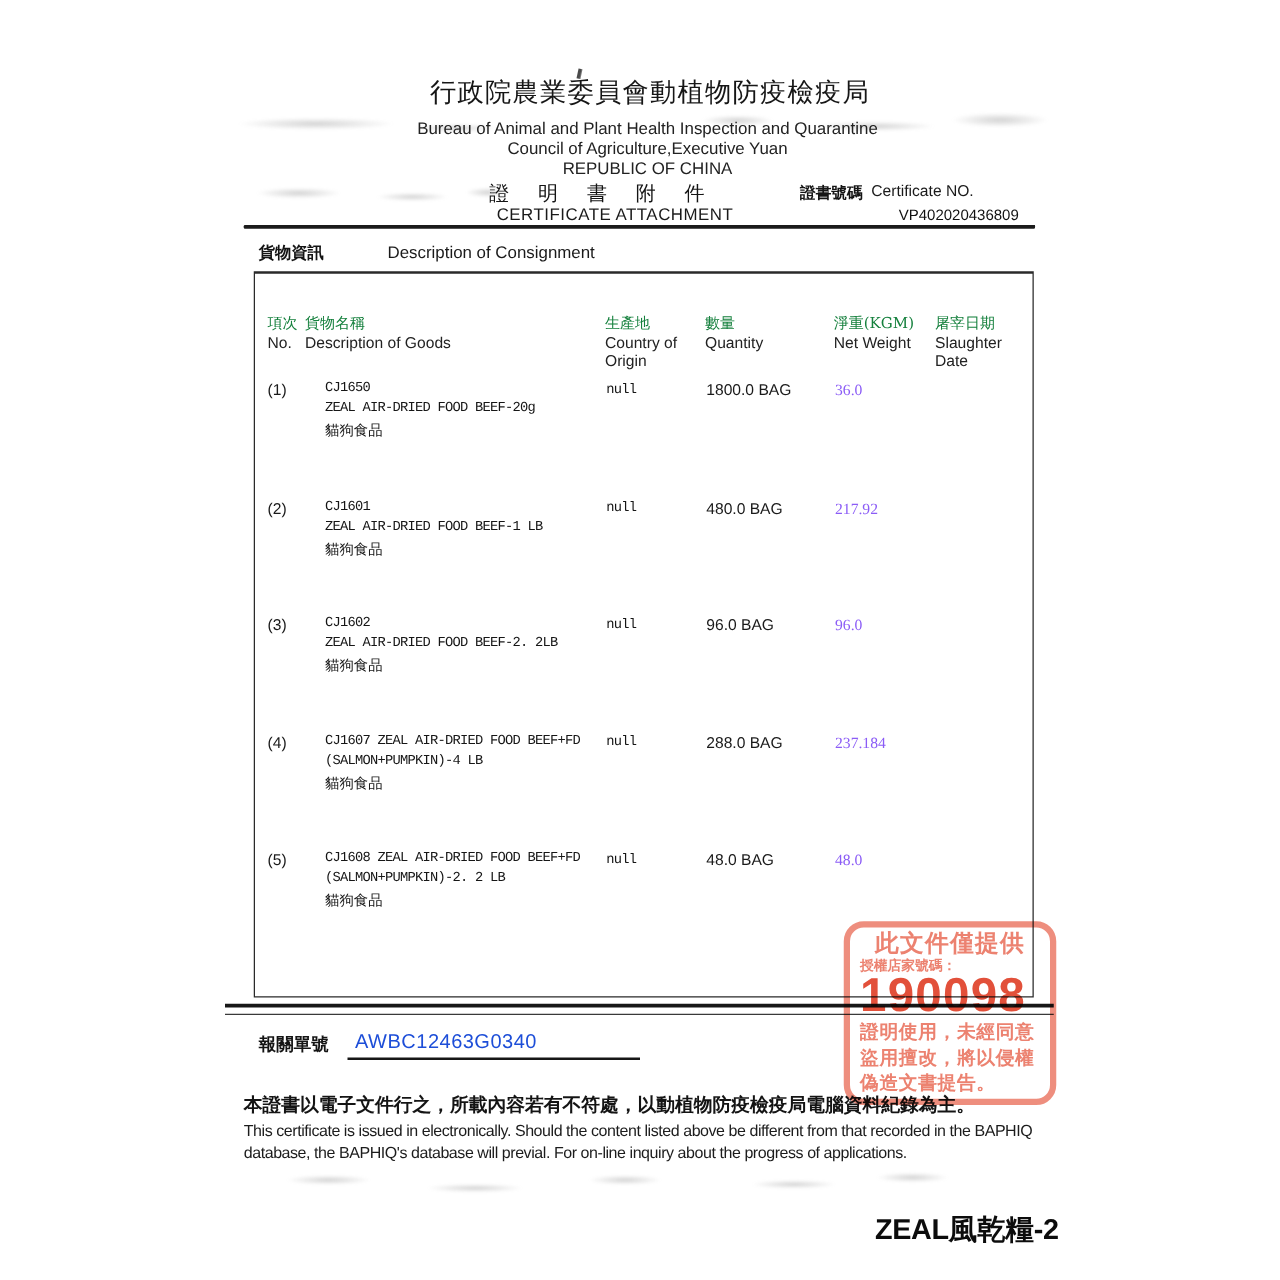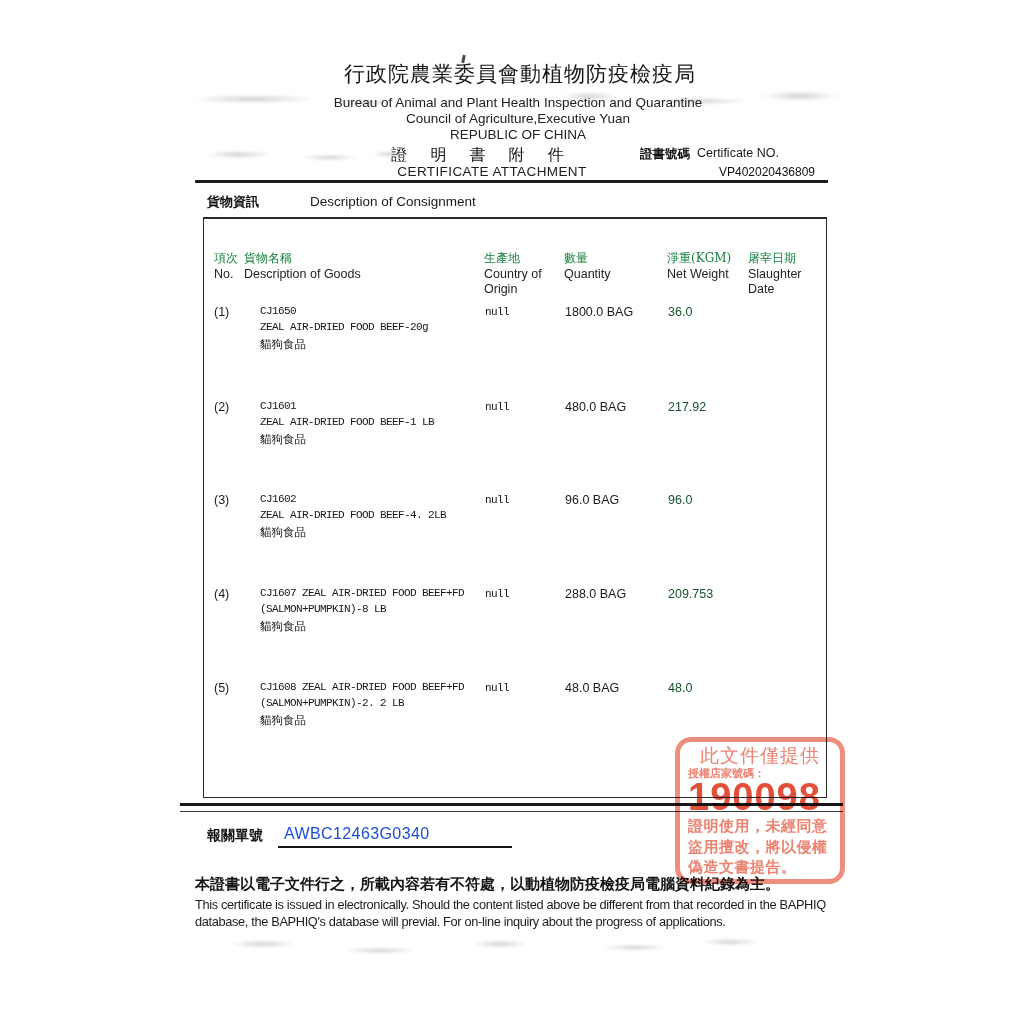--- a/index.html
+++ b/index.html
@@ -40,40 +40,40 @@
   .col-wt{left:463px;}
   .col-date{left:544px;}
   .w-wrap{display:inline-block;width:66px;}
   .row{left:0;width:620px;}
   .c-no{position:absolute;left:10px;top:1px;font-size:12.5px;color:#1a1a1a;}
   .c-goods{position:absolute;left:40px;top:0;width:245px;margin-left:16px;}
   .g1{font-family:"Liberation Mono","DejaVu Sans Mono",monospace;font-size:11px;letter-spacing:-.6px;line-height:15.5px;color:#161616;white-space:nowrap;}
   .gcn{font-family:"DejaVu Serif","Liberation Serif",serif;font-size:11.5px;line-height:16px;color:#161616;margin-top:1px;}
   .c-origin{position:absolute;left:281px;top:2px;font-family:"Liberation Mono","DejaVu Sans Mono",monospace;font-size:11px;letter-spacing:-.6px;color:#161616;}
   .c-qty{position:absolute;left:361px;top:1px;font-size:12.5px;color:#1a1a1a;}
-  .c-wt{position:absolute;left:464px;top:1px;font-size:12.5px;color:#14532d;}
+  .c-wt{position:absolute;left:464px;top:1px;font-size:12.5px;color:#8b5cf6;font-family:Liberation Serif, serif;}
   .c-date{position:absolute;left:545px;top:1px;font-size:12.5px;color:#1a1a1a;}
 
   
   .rule-bottom{left:180px;top:803px;width:663px;height:5px;border-top:3px solid #171717;border-bottom:1px solid #3a3a3a;}
   .decl-label{left:207px;top:827px;font-size:14px;font-weight:bold;color:#141414;}
   .decl-value{left:278px;top:825px;width:228px;padding-left:6px;font-size:16px;letter-spacing:.4px;color:#1d4ed8;border-bottom:2px solid #161616;padding-bottom:3px;}
 
   
   .foot-cn{left:195px;top:875px;width:640px;font-size:15px;font-weight:bold;color:#141414;}
   .foot-en{left:195px;top:897px;width:640px;font-size:12.8px;letter-spacing:-.35px;line-height:16.5px;color:#1c1c1c;}
   .doc-label{left:700px;top:968px;font-size:23px;font-weight:bold;letter-spacing:-.3px;color:#0c0c0c;}
 
   
   .stamp{
     left:675px;top:737px;width:170px;height:147px;box-sizing:border-box;
     border:5px solid rgba(236,130,112,.9);border-radius:16px;
     padding:3px 8px 0 8px;mix-blend-mode:multiply;z-index:6;text-align:left;
   }
-  .w1{font-size:19px;font-weight:normal;color:#ec8270;letter-spacing:1px;text-align:center;line-height:22px;}
+  .w1{font-size:19px;font-weight:bold;color:#ec8270;letter-spacing:1px;text-align:center;line-height:22px;}
   .w2{font-size:11px;font-weight:bold;color:#ec8270;line-height:11px;margin-top:1px;}
   .wnum{font-size:38px;font-weight:bold;color:#e2503a;line-height:37px;letter-spacing:1px;}
   .w3{font-size:15px;font-weight:bold;color:#ec8270;line-height:20.5px;letter-spacing:.5px;}
 
   
   .sm{position:absolute;background:radial-gradient(ellipse at center,rgba(110,110,110,.30),rgba(110,110,110,0) 68%);filter:blur(1.2px);}
   .tick{position:absolute;left:462px;top:55px;width:3px;height:8px;background:#4a4a4a;transform:rotate(12deg);filter:blur(.3px);}
 </style>
 </head>
 <body>
@@ -148,39 +148,39 @@
       <span class="c-origin">null</span>
       <span class="c-qty">480.0 BAG</span>
       <span class="c-wt">217.92</span>
       <span class="c-date"></span>
     </div>
 
     <div class="abs row" style="top:273px;">
       <span class="c-no">(3)</span>
       <div class="c-goods">
         <div class="g1">CJ1602</div>
-        <div class="g1">ZEAL AIR-DRIED FOOD BEEF-4. 2LB</div>
+        <div class="g1">ZEAL AIR-DRIED FOOD BEEF-2. 2LB</div>
         <div class="gcn">貓狗食品</div>
       </div>
       <span class="c-origin">null</span>
       <span class="c-qty">96.0 BAG</span>
       <span class="c-wt">96.0</span>
       <span class="c-date"></span>
     </div>
 
     <div class="abs row" style="top:367px;">
       <span class="c-no">(4)</span>
       <div class="c-goods">
         <div class="g1">CJ1607 ZEAL AIR-DRIED FOOD BEEF+FD</div>
-        <div class="g1">(SALMON+PUMPKIN)-8 LB</div>
+        <div class="g1">(SALMON+PUMPKIN)-4 LB</div>
         <div class="gcn">貓狗食品</div>
       </div>
       <span class="c-origin">null</span>
       <span class="c-qty">288.0 BAG</span>
-      <span class="c-wt">209.753</span>
+      <span class="c-wt">237.184</span>
       <span class="c-date"></span>
     </div>
 
     <div class="abs row" style="top:461px;">
       <span class="c-no">(5)</span>
       <div class="c-goods">
         <div class="g1">CJ1608 ZEAL AIR-DRIED FOOD BEEF+FD</div>
         <div class="g1">(SALMON+PUMPKIN)-2. 2 LB</div>
         <div class="gcn">貓狗食品</div>
       </div>
@@ -201,14 +201,15 @@
     <div class="w3">偽造文書提告。</div>
   </div>
 
   <div class="abs rule-bottom"></div>
   <span class="abs cjk decl-label">報關單號</span>
   <span class="abs decl-value">AWBC12463G0340</span>
 
   <div class="abs cjk foot-cn">本證書以電子文件行之，所載內容若有不符處，以動植物防疫檢疫局電腦資料紀錄為主。</div>
   <div class="abs foot-en">This certificate is issued in electronically. Should the content listed above be different from that recorded in the BAPHIQ database, the BAPHIQ's database will previal. For on-line inquiry about the progress of applications.</div>
 
+  <div class="abs doc-label">ZEAL風乾糧-2</div>
 
 </div>
 
 </body></html>

